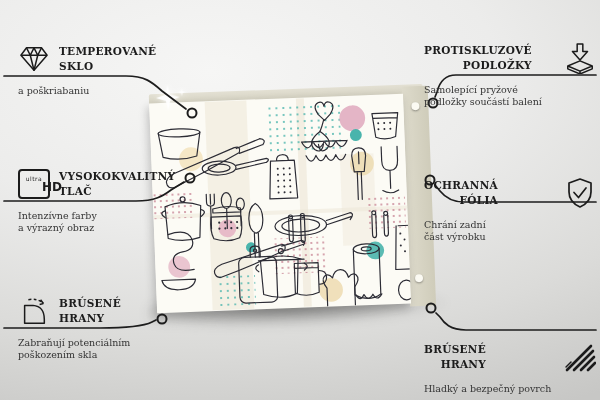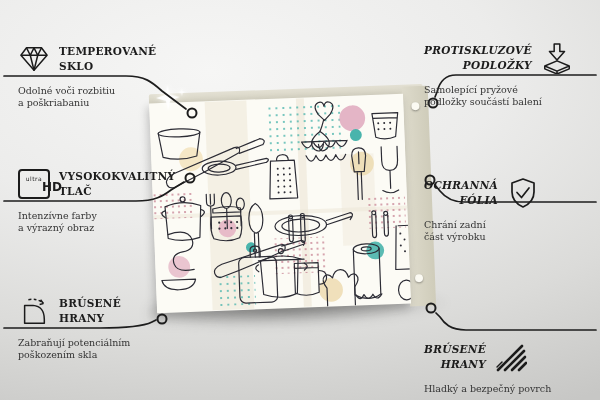--- a/index.html
+++ b/index.html
@@ -4,21 +4,21 @@
 <style>
   html,body{margin:0;padding:0;}
   .stage{
     position:relative;width:600px;height:400px;overflow:hidden;
     background:radial-gradient(120% 95% at 35% 18%, #f6f6f5 0%, #ececeb 40%, #dbdbd9 72%, #c7c7c5 100%);
     font-family:"DejaVu Serif","Liberation Serif",serif;color:#1c1c1c;
   }
   
   .callout{position:absolute;}
   .co-head{display:flex;align-items:center;gap:9px;height:34px;}
-  .co-head.right{justify-content:flex-start;font-style:italic;}
+  .co-head.right{justify-content:space-between;}
   .co-icon{width:32px;height:32px;flex:0 0 32px;display:flex;align-items:center;justify-content:center;}
   .co-title{font-weight:bold;font-size:10.5px;line-height:15px;letter-spacing:.3px;white-space:nowrap;}
   .co-title.right{text-align:right;}
   .co-desc{margin-top:9px;font-size:9.5px;line-height:12px;color:#343434;white-space:nowrap;}
   .co-desc.right{text-align:left;}
   .cl{left:18px;width:150px;}
   .cr{right:4px;width:172px;}
   
   .uhd{width:28px;height:26px;border:2px solid #1b1b1b;border-radius:4px;display:flex;flex-direction:column;align-items:center;justify-content:center;font-family:"DejaVu Sans","Liberation Sans",sans-serif;background:transparent;}
   .uhd .u{font-size:6px;line-height:6px;letter-spacing:.5px;}
@@ -234,21 +234,20 @@
           <path d="M8,3 L24,3 L30,11 L16,27 L2,11 Z"></path>
           <path d="M2,11 H30 M8,3 L12,11 L16,27 L20,11 L24,3 M12,11 L16,3 L20,11"></path>
         </svg>
       </span>
       <span class="co-title">
         <div>TEMPEROVANÉ</div>
         <div>SKLO</div>
       </span>
     </div>
     <div class="co-desc">
-      <div>Odolné voči rozbitiu</div>
       <div>a poškriabaniu</div>
     </div>
   </div>
 
   <div class="callout cl" style="top:167px;">
     <div class="co-head">
       <span class="co-icon">
         <span class="uhd">
             <span class="u">ultra</span>
             <span class="h">HD</span>

